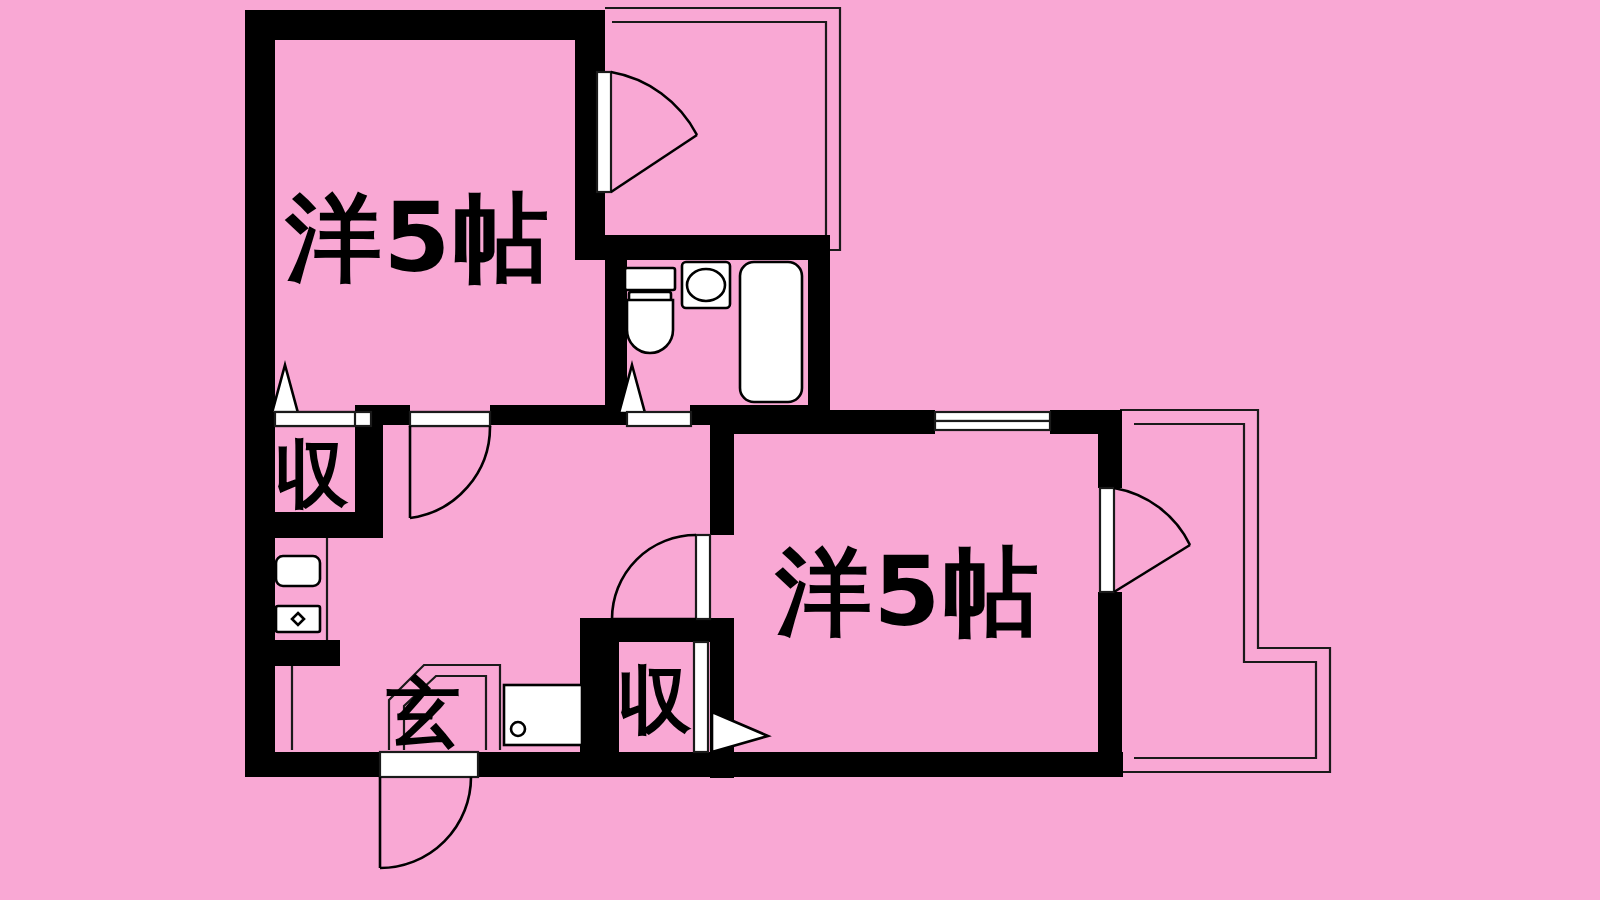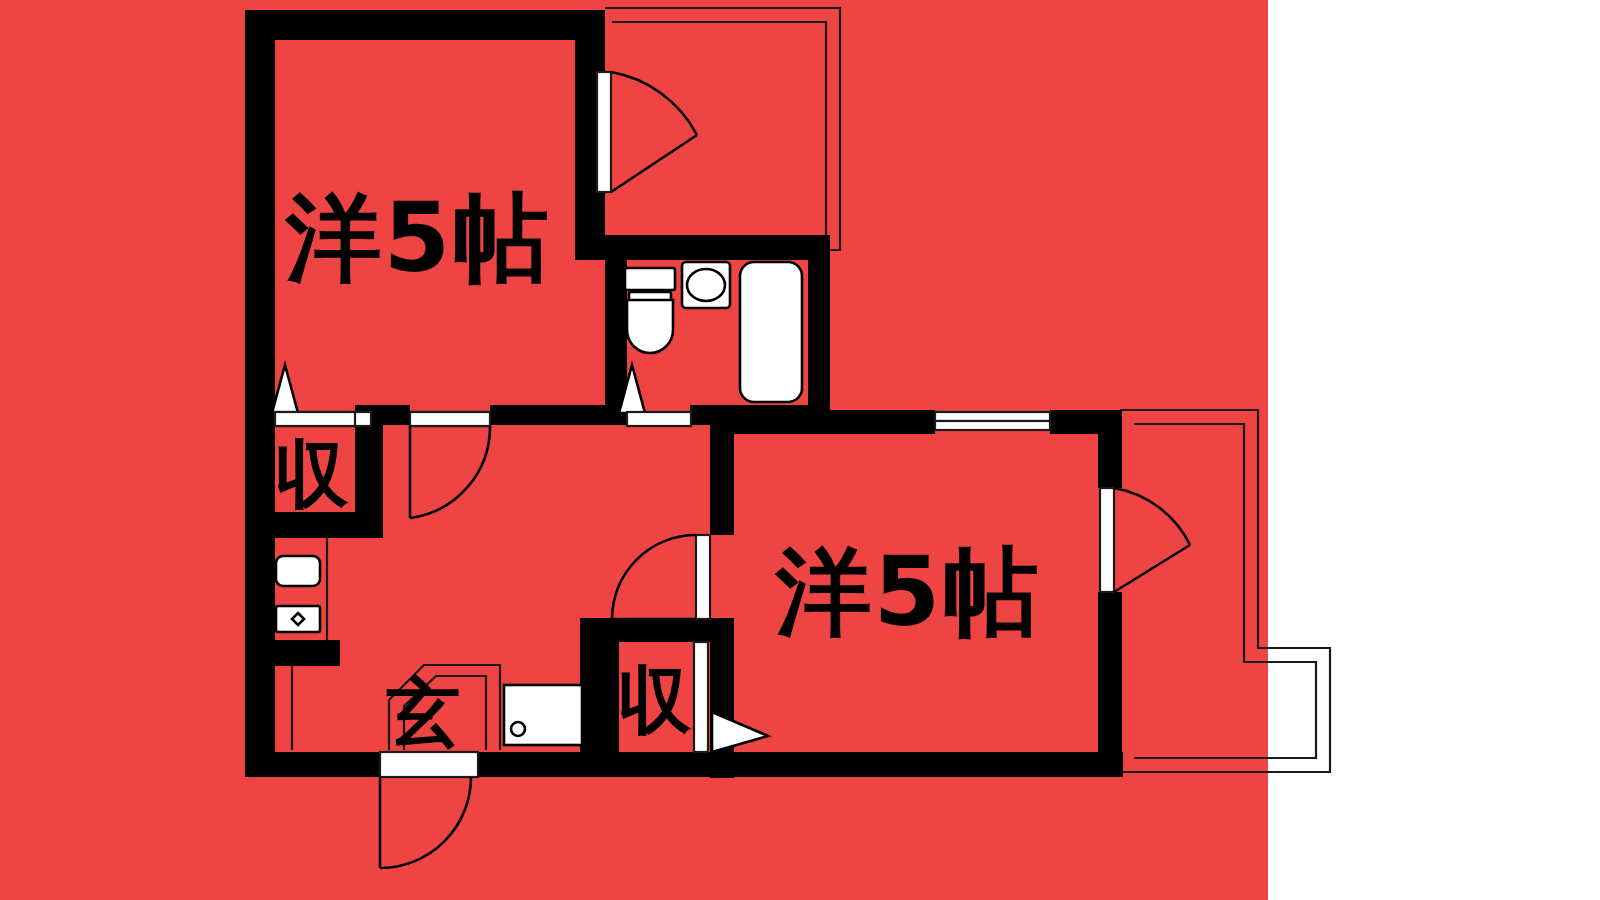--- a/index.html
+++ b/index.html
@@ -8,23 +8,23 @@
     background: #ffffff;
   }
   body {
     width: 1600px;
     height: 900px;
     font-family: "Liberation Sans", sans-serif;
     overflow: hidden;
   }
   #floorplan-root {
     position: relative;
-    width: 1268px;
+    width: 1600px;
     height: 900px;
-    background: #ef4444;
+    background: #f9a8d4;
   }
   svg.plan {
     display: block;
     width: 1600px;
     height: 900px;
   }
   .wall      { fill: #000000; stroke: none; }
   .thin      { fill: none; stroke: #1a1a1a; stroke-width: 2.2; }
   .fixture   { fill: #ffffff; stroke: #000000; stroke-width: 2.6; }
   .swing     { fill: none; stroke: #000000; stroke-width: 2.6; }

